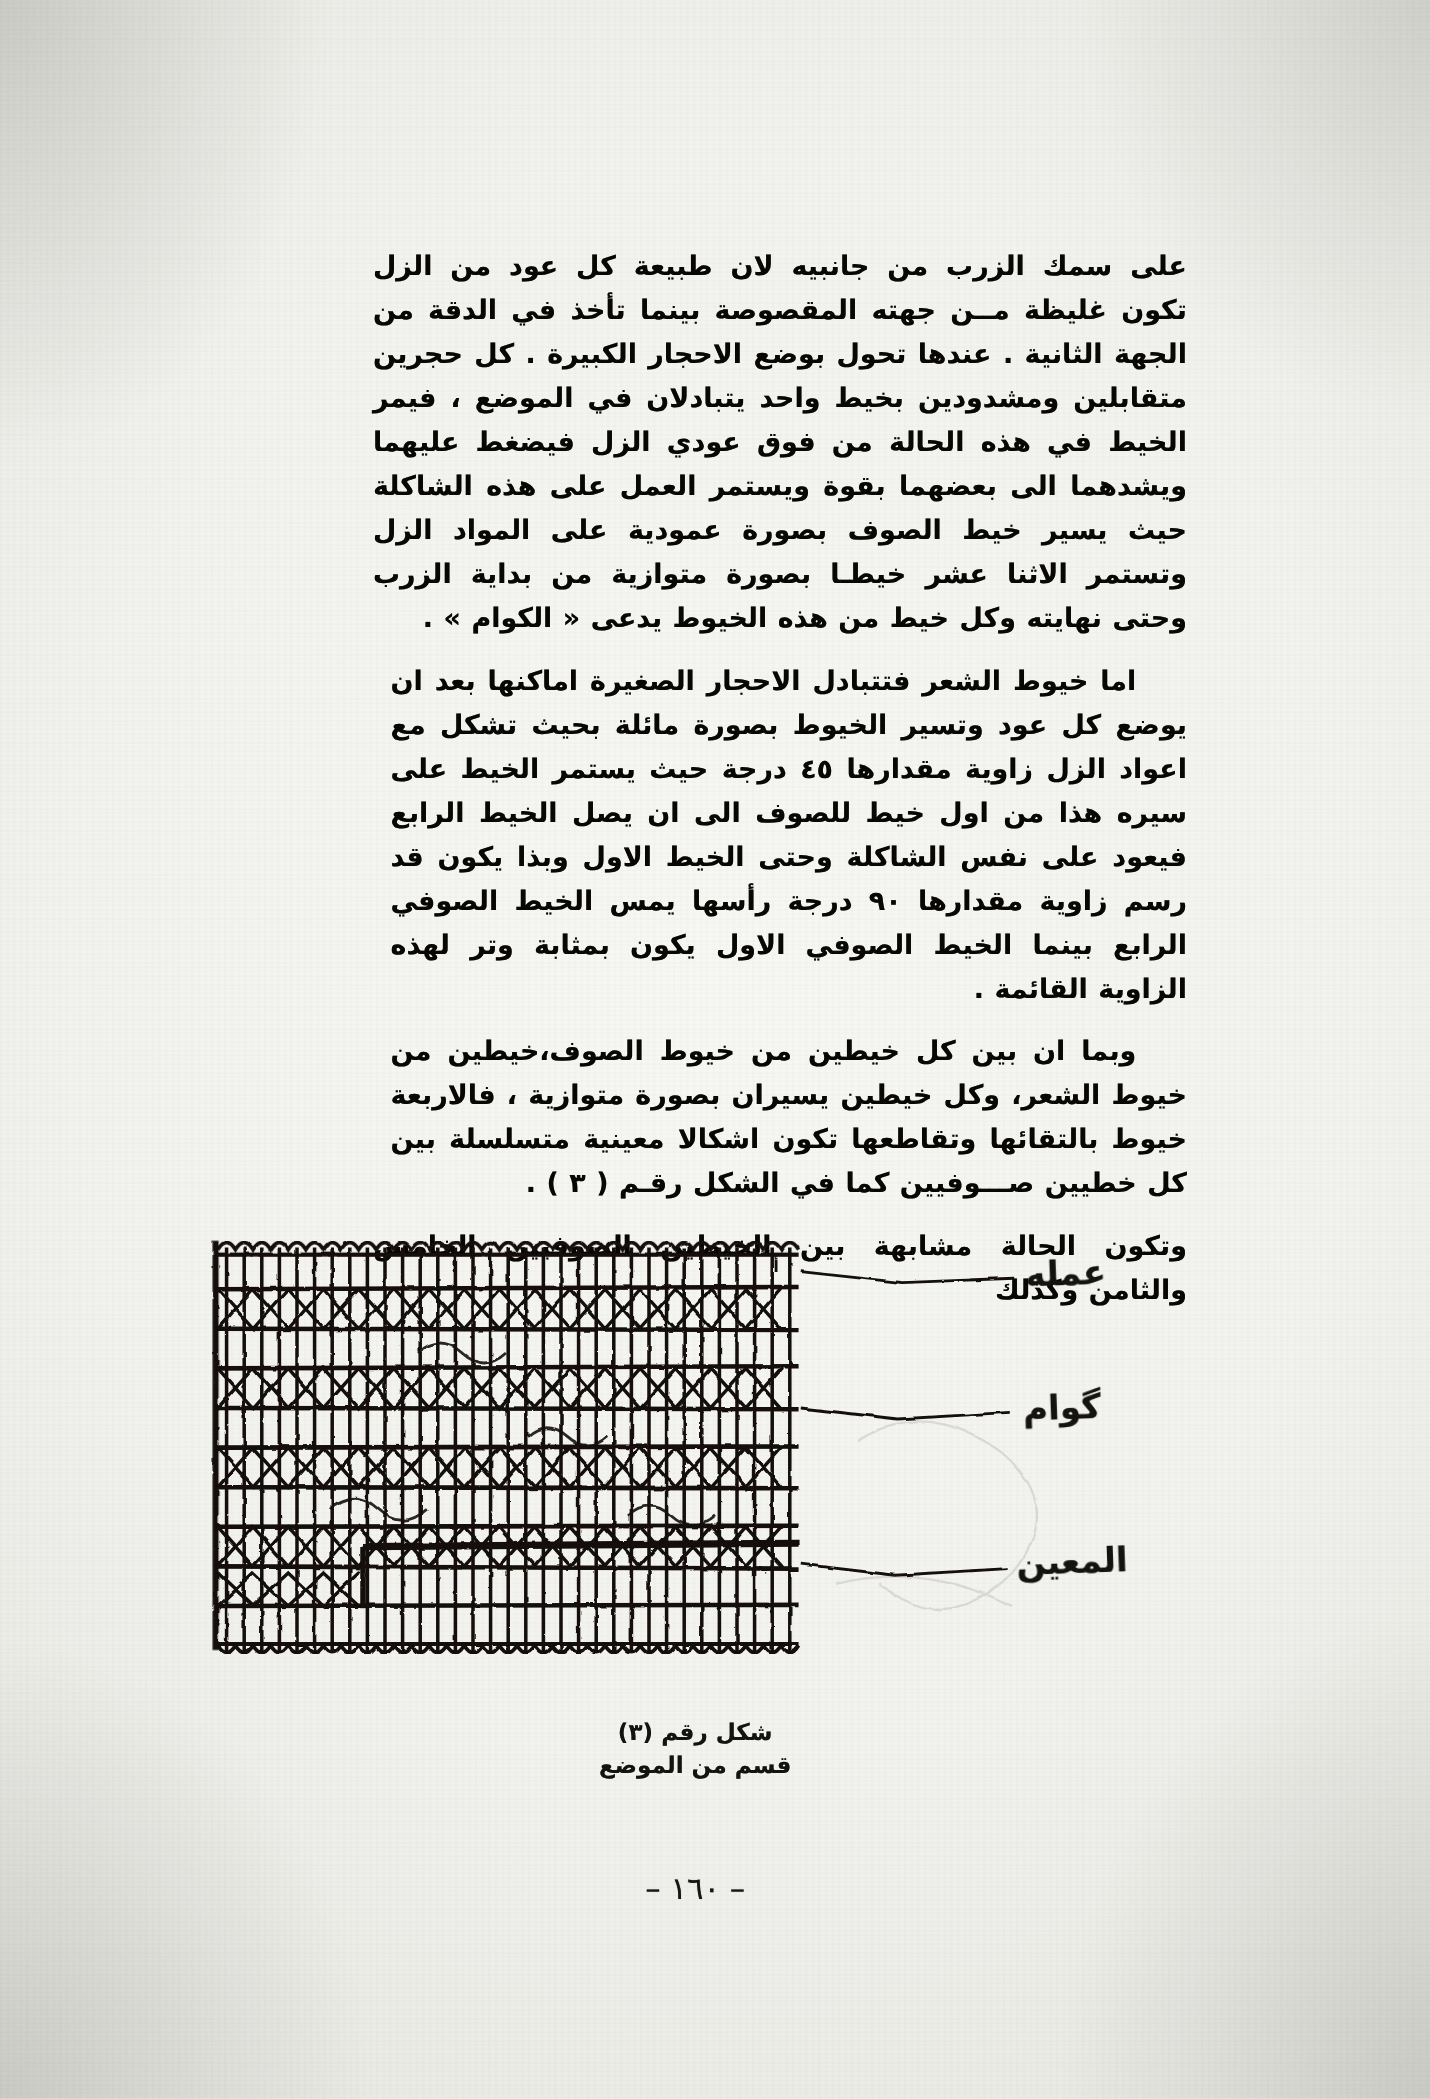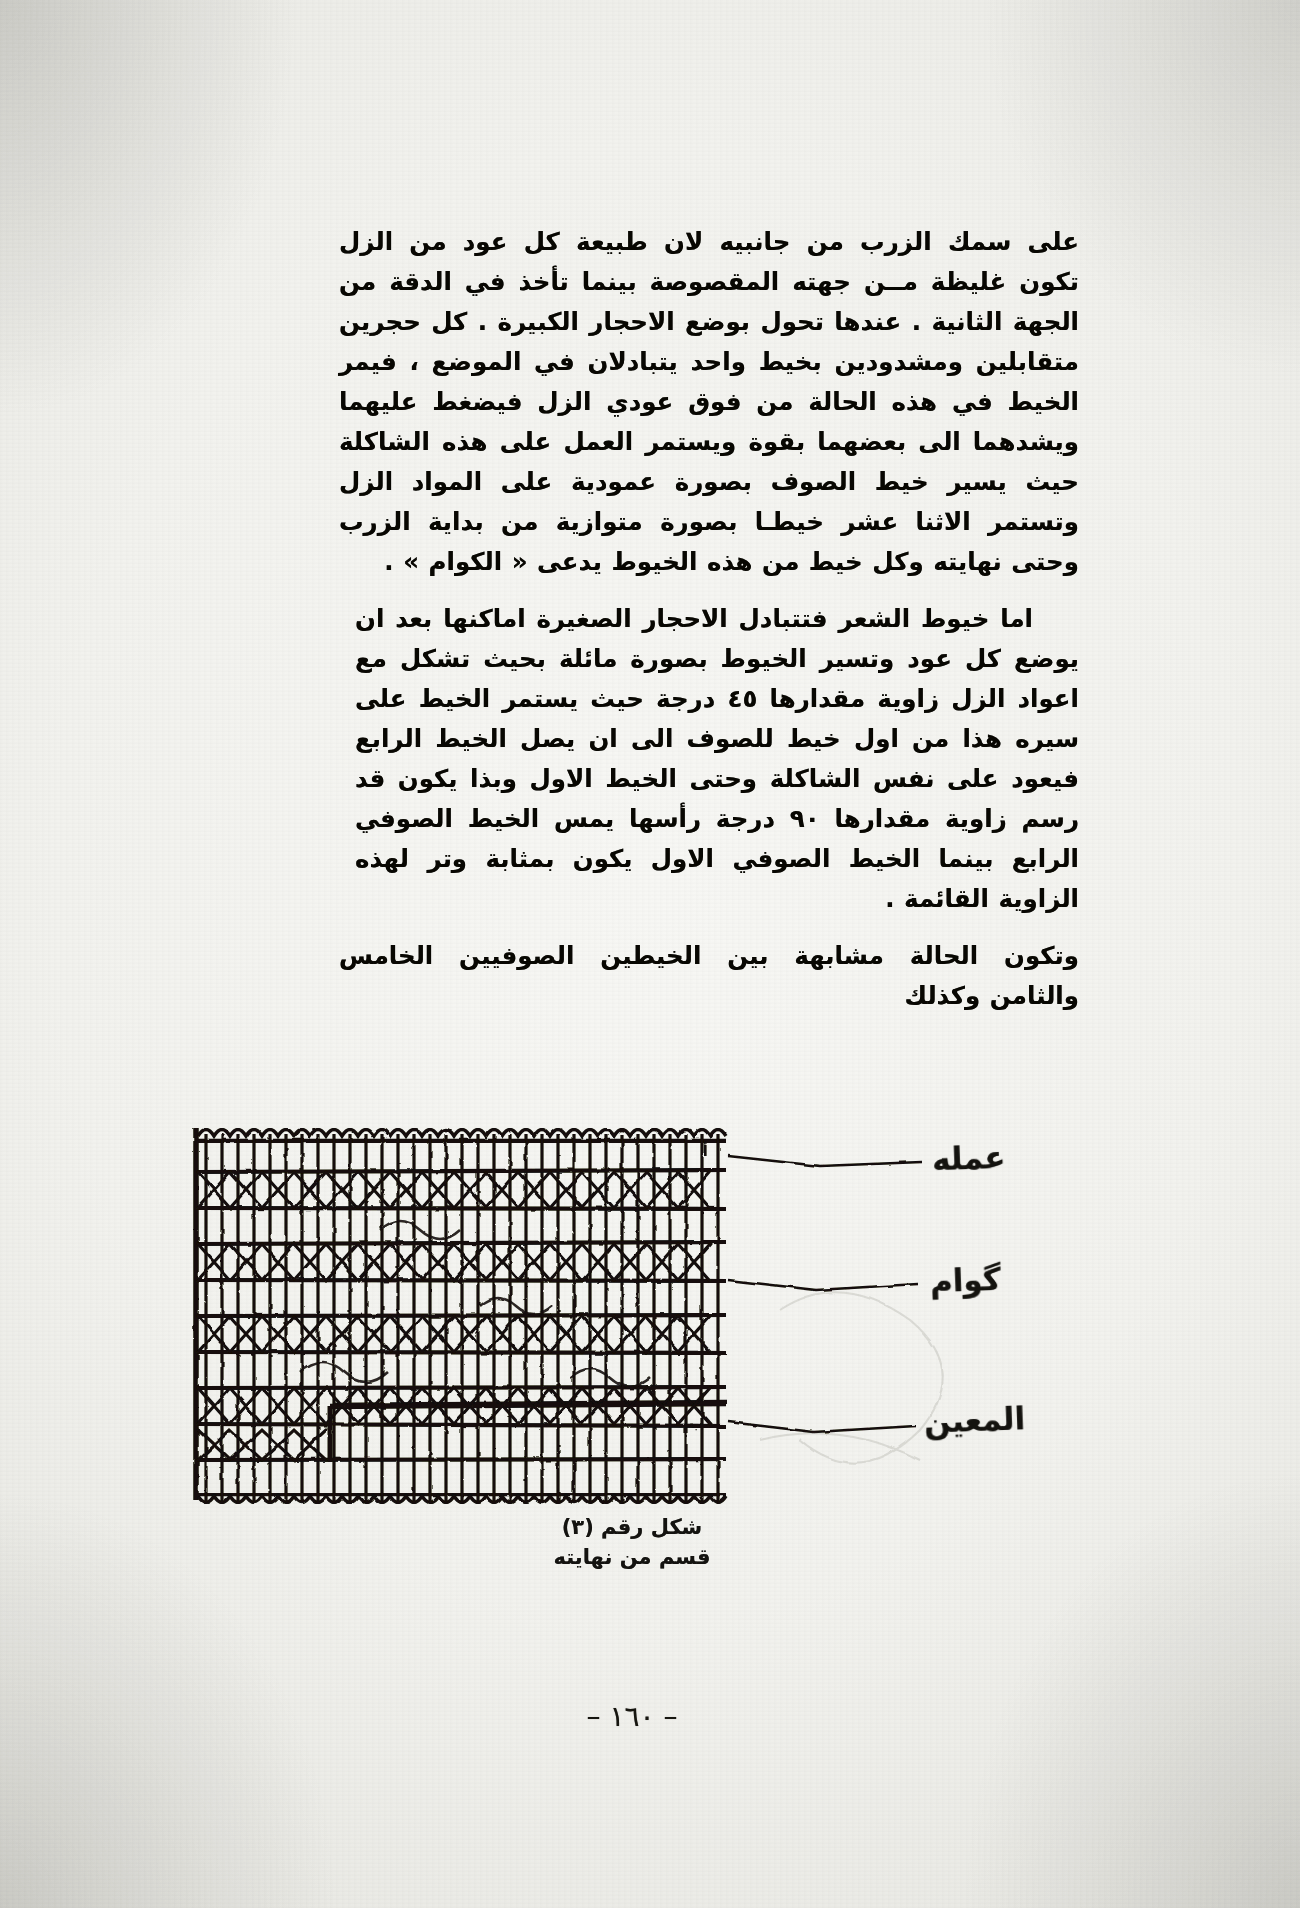--- a/index.html
+++ b/index.html
@@ -75,21 +75,21 @@
     direction:rtl;
     white-space:nowrap;
     filter:blur(.3px);
     text-shadow:0 0 .7px rgba(20,20,16,.6);
     transform:rotate(-2deg);
   }
 
   
   #caption{
     position:absolute;
-    left:0;right:0;top:1512px;
+    left:0;right:0;top:1560px;
     text-align:center;
     direction:rtl;
     color:#141310;
   }
   #caption .cap-line{
     font-size:21px;
     font-weight:800;
     line-height:30px;
     letter-spacing:.4px;
     filter:blur(.3px);
@@ -115,20 +115,21 @@
 <div class="smudge tl"></div>
 <div class="smudge tr"></div>
 <div class="smudge bl"></div>
 <div class="smudge br"></div>
 
 <div id="content">
 
   <div class="textblock">
     <p class="para">على سمك الزرب من جانبيه لان طبيعة كل عود من الزل تكون غليظة مــن جهته المقصوصة بينما تأخذ في الدقة من الجهة الثانية . عندها تحول بوضع الاحجار الكبيرة . كل حجرين متقابلين ومشدودين بخيط واحد يتبادلان في الموضع ، فيمر الخيط في هذه الحالة من فوق عودي الزل فيضغط عليهما ويشدهما الى بعضهما بقوة ويستمر العمل على هذه الشاكلة حيث يسير خيط الصوف بصورة عمودية على المواد الزل وتستمر الاثنا عشر خيطـا بصورة متوازية من بداية الزرب وحتى نهايته وكل خيط من هذه الخيوط يدعى « الكوام » .</p>
     <p class="para indent">اما خيوط الشعر فتتبادل الاحجار الصغيرة اماكنها بعد ان يوضع كل عود وتسير الخيوط بصورة مائلة بحيث تشكل مع اعواد الزل زاوية مقدارها ٤٥ درجة حيث يستمر الخيط على سيره هذا من اول خيط للصوف الى ان يصل الخيط الرابع فيعود على نفس الشاكلة وحتى الخيط الاول وبذا يكون قد رسم زاوية مقدارها ٩٠ درجة رأسها يمس الخيط الصوفي الرابع بينما الخيط الصوفي الاول يكون بمثابة وتر لهذه الزاوية القائمة .</p>
+    <p class="para indent">وبما ان بين كل خيطين من خيوط الصوف،خيطين من خيوط الشعر، وكل خيطين يسيران بصورة متوازية ، فالاربعة خيوط بالتقائها وتقاطعها تكون اشكالا معينية متسلسلة بين كل خطيين صـــوفيين كما في الشكل رقـم ( ٣ ) .</p>
     <p class="para">وتكون الحالة مشابهة بين الخيطين الصوفيين الخامس والثامن وكذلك</p>
   </div>
 
   <div id="figure-wrap">
     <svg id="weave-svg" width="960" height="420" viewBox="0 0 960 420">
       <defs>
         <filter id="rough">
           <feTurbulence type="fractalNoise" baseFrequency="0.08" numOctaves="3" seed="7" result="n"></feTurbulence>
           <feDisplacementMap in="SourceGraphic" in2="n" scale="2.4" xChannelSelector="R" yChannelSelector="G"></feDisplacementMap>
         </filter>
@@ -269,18 +270,18 @@
       </g>
     </svg>
 
     <span class="hand-label" style="left:752px;top:30px;">عمله</span>
     <span class="hand-label" style="left:750px;top:152px;">گوام</span>
     <span class="hand-label" style="left:744px;top:292px;">المعين</span>
   </div>
 
   <div id="caption">
     <div class="cap-line">شكل رقم (٣)</div>
-    <div class="cap-line">قسم من نهايته</div>
+    <div class="cap-line">قسم من الموضع</div>
   </div>
 
   <div id="page-number">– ١٦٠ –</div>
 
 </div>
 
 </body></html>

